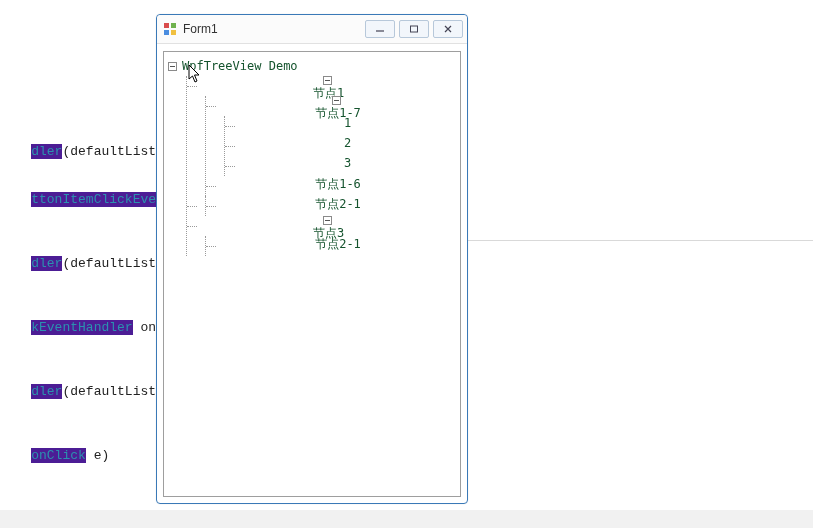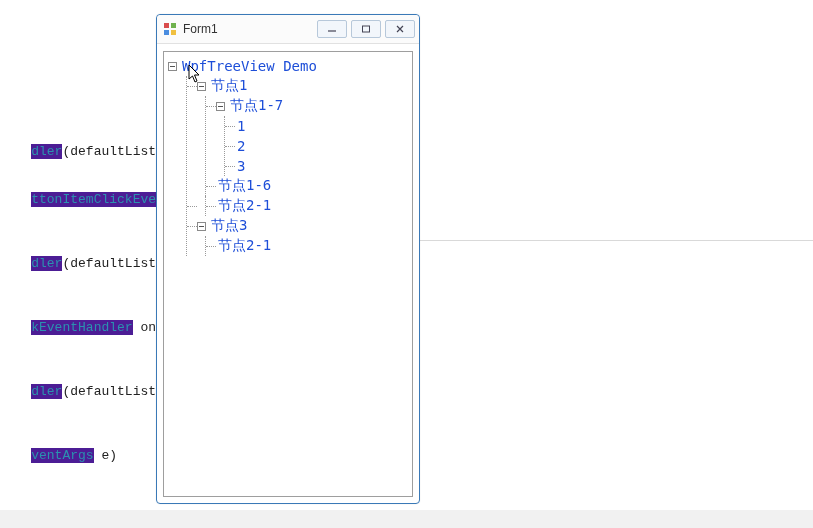--- a/index.html
+++ b/index.html
@@ -46,21 +46,21 @@
     width: 813px;
     height: 18px;
     background: #f1f1f1;
   }
 
   
   .window {
     position: absolute;
     left: 156px;
     top: 14px;
-    width: 264px;
+    width: 312px;
     height: 490px;
     background: #ffffff;
     border: 1px solid #3a79b7;
     border-radius: 4px;
     box-shadow: 0 0 0 1px rgba(0,0,0,0.02);
     box-sizing: border-box;
   }
   .titlebar {
     height: 28px;
     display: flex;
@@ -106,22 +106,22 @@
     top: 36px;
     bottom: 6px;
     border: 1px solid #9e9e9e;
     background: #ffffff;
     overflow: hidden;
   }
 
   
   .tree {
     font-family: "Microsoft YaHei", "SimSun", Consolas, monospace;
-    font-size: 14px;
-    color: #1d4ed8;
+    font-size: 12px;
+    color: #14532d;
     padding: 4px 0 0 4px;
     position: relative;
   }
   .node {
     position: relative;
   }
   .node .row {
     display: flex;
     align-items: center;
     height: 20px;
@@ -166,20 +166,21 @@
   .childwrap::before {
     content: "";
     position: absolute;
     left: 0;
     top: 10px;
     width: 10px;
     border-top: 1px dotted #9a9a9a;
   }
   .childwrap > .node > .row {
     padding-left: 10px;
+    flex-direction: column;
   }
 
   .cursor {
     position: absolute;
     left: 24px;
     top: 12px;
     width: 14px;
     height: 20px;
     pointer-events: none;
   }
@@ -198,21 +199,21 @@
   <div class="code-line" style="top:240px;">
     <span class="tok-type">dler</span><span class="tok-plain">(defaultListener);</span>
   </div>
   <div class="code-line" style="top:304px;">
     <span class="tok-type">kEventHandler</span><span class="tok-plain"> onClick)</span>
   </div>
   <div class="code-line" style="top:368px;">
     <span class="tok-type">dler</span><span class="tok-plain">(defaultListener);</span>
   </div>
   <div class="code-line" style="top:432px;">
-    <span class="tok-type">ventArgs</span><span class="tok-plain"> e)</span>
+    <span class="tok-type">onClick</span><span class="tok-plain"> e)</span>
   </div>
   <div class="tok-hr"></div>
   <div class="tok-band"></div>
 </div>
 
 <div class="window">
   <div class="titlebar">
     <span class="icon">
       <svg width="14" height="14" viewBox="0 0 14 14">
         <rect x="1" y="1" width="5" height="5" fill="#d94c4c"></rect>

